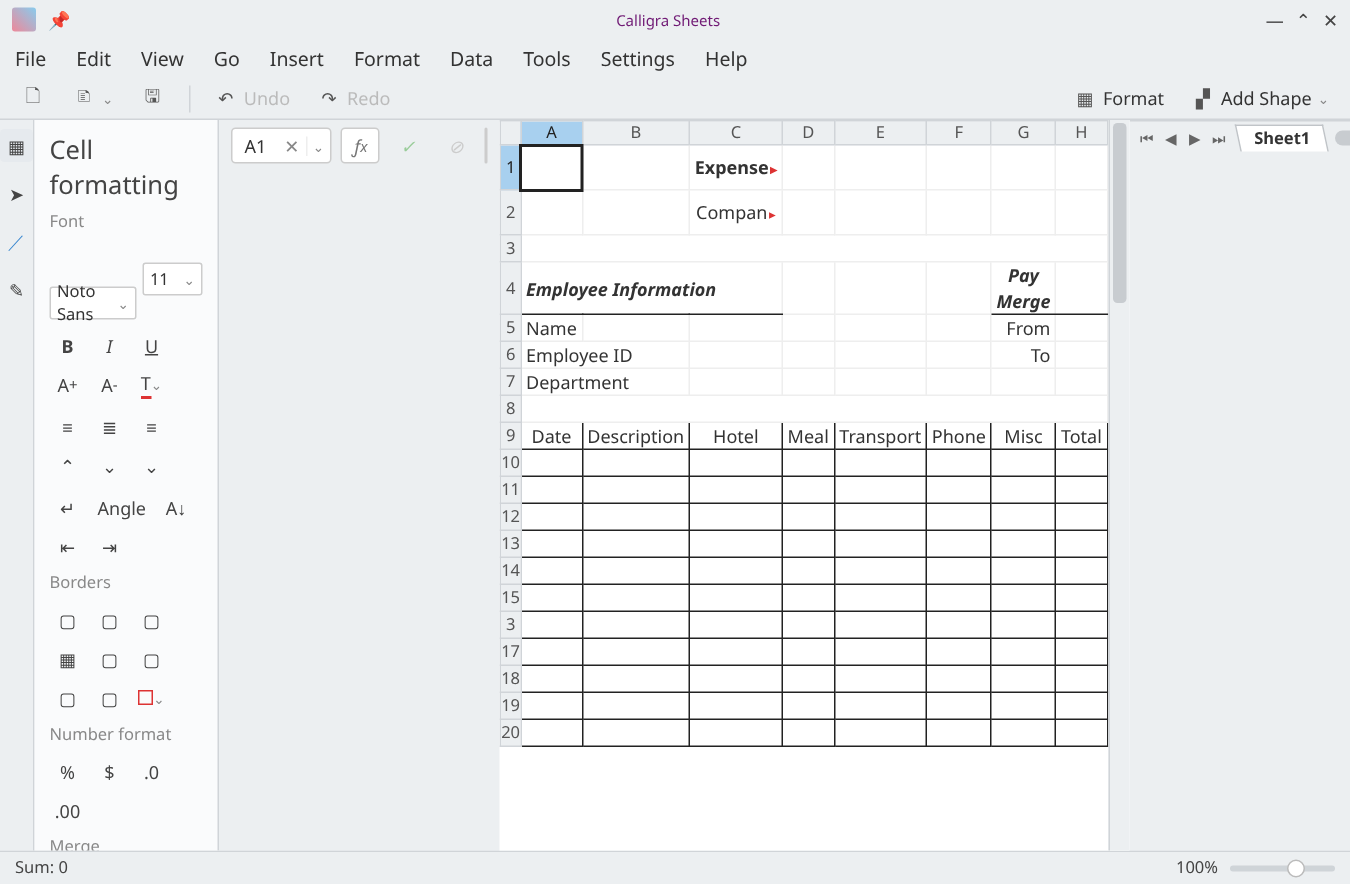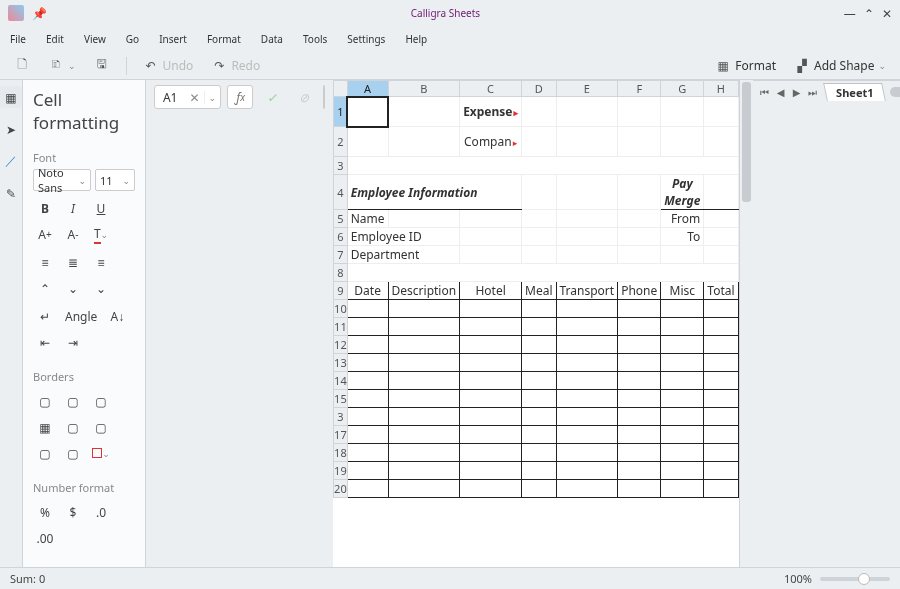--- a/index.html
+++ b/index.html
@@ -4,38 +4,38 @@
 <style>
   * { box-sizing: border-box; margin: 0; padding: 0; font-family: "Noto Sans", sans-serif; }
   body { background: #eceff1; width: 900px; height: 589px; overflow: hidden; font-size: 12px; color: #333; }
   .titlebar { height: 26px; display: flex; align-items: center; padding: 0 8px; background: #eceff1; }
   .titlebar .app-icon { width: 16px; height: 16px; background: linear-gradient(45deg,#e89,#8ce); border-radius: 2px; margin-right: 4px; }
   .titlebar .pin { margin-left: 4px; color: #555; }
   .titlebar .title { flex: 1; text-align: center; color: #701a75; font-size: 10px; }
   .titlebar .win-btns { display: flex; gap: 8px; color: #444; }
   .titlebar .win-btns span { cursor: default; }
   .menubar { height: 26px; display: flex; align-items: center; gap: 20px; padding: 0 10px; background: #eceff1; color: #333; }
-  .menubar span { font-size: 10px; }
+  .menubar span { font-size: 13px; }
   .toolbar1 { height: 28px; display: flex; align-items: center; gap: 6px; padding: 0 8px; background: #eceff1; border-bottom: 1px solid #d0d4d8; }
   .toolbar1 .spacer { flex: 1; }
   .toolbar1 .btn { display: flex; align-items: center; gap: 4px; padding: 2px 6px; border-radius: 3px; }
   .toolbar1 .icon { width: 16px; height: 16px; display:flex; align-items:center; justify-content:center; color:#555; }
   .toolbar1 .grey { color: #bbb; }
   .toolbar1 .sep { width:1px; height:18px; background:#d0d4d8; margin:0 4px; }
   .toolbar1 .caret { font-size:9px; color:#888; }
   .main { display: flex; height: calc(589px - 26px - 26px - 28px - 22px); background:#eceff1; }
   .left-strip { width: 34px; background:#eceff1; border-right:1px solid #d0d4d8; display:flex; flex-direction:column; align-items:center; padding-top:6px; gap:10px; }
   .left-strip .cell { width:22px; height:22px; display:flex; align-items:center; justify-content:center; color:#444; }
   .left-strip .cell.active { background:#e6eaee; border-radius:3px; }
   .panel { width: 234px; background:#fafbfc; border-right:1px solid #d0d4d8; padding:8px 10px 4px 10px; overflow:hidden; }
   .panel h2 { font-size:17px; font-weight:400; color:#444; margin-bottom:2px; }
-  .panel .section-label { font-size:11px; color:#888; margin:16px 0 4px 0; }
+  .panel .section-label { font-size:11px; color:#888; margin:6px 0 4px 0; }
   .panel .row { display:flex; gap:4px; align-items:center; }
   .panel select, .panel .combo { border:1px solid #ccc; background:#fff; height:22px; font-size:11px; padding:0 4px; border-radius:2px; }
-  .panel .combo.font { flex:1; display:flex; align-items:center; justify-content:space-between; }
+  .panel .combo.font { flex:1; display:flex; align-items:center; justify-content:space-between;margin-top:32px; }
   .panel .combo.size { width:40px; display:flex; align-items:center; justify-content:space-between; }
   .panel .caret { font-size:9px; color:#888; }
   .btnrow { display:flex; gap:4px; margin-top:6px; flex-wrap:wrap; }
   .ibtn { width:24px; height:22px; display:flex; align-items:center; justify-content:center; color:#444; border-radius:2px; }
   .workarea { flex:1; display:flex; flex-direction:row; background:#eceff1; }
   .formula-row { height:34px; display:flex; align-items:center; gap:6px; padding:4px 8px 4px 8px; }
   .cellref { display:flex; align-items:center; border:1px solid #ccc; background:#fff; border-radius:3px; height:24px; }
   .cellref .txt { padding:0 8px; font-size:12px; }
   .cellref .clear { padding:0 4px; color:#888; }
   .cellref .carets { padding:0 4px; color:#888; font-size:9px; border-left:1px solid #eee; }

